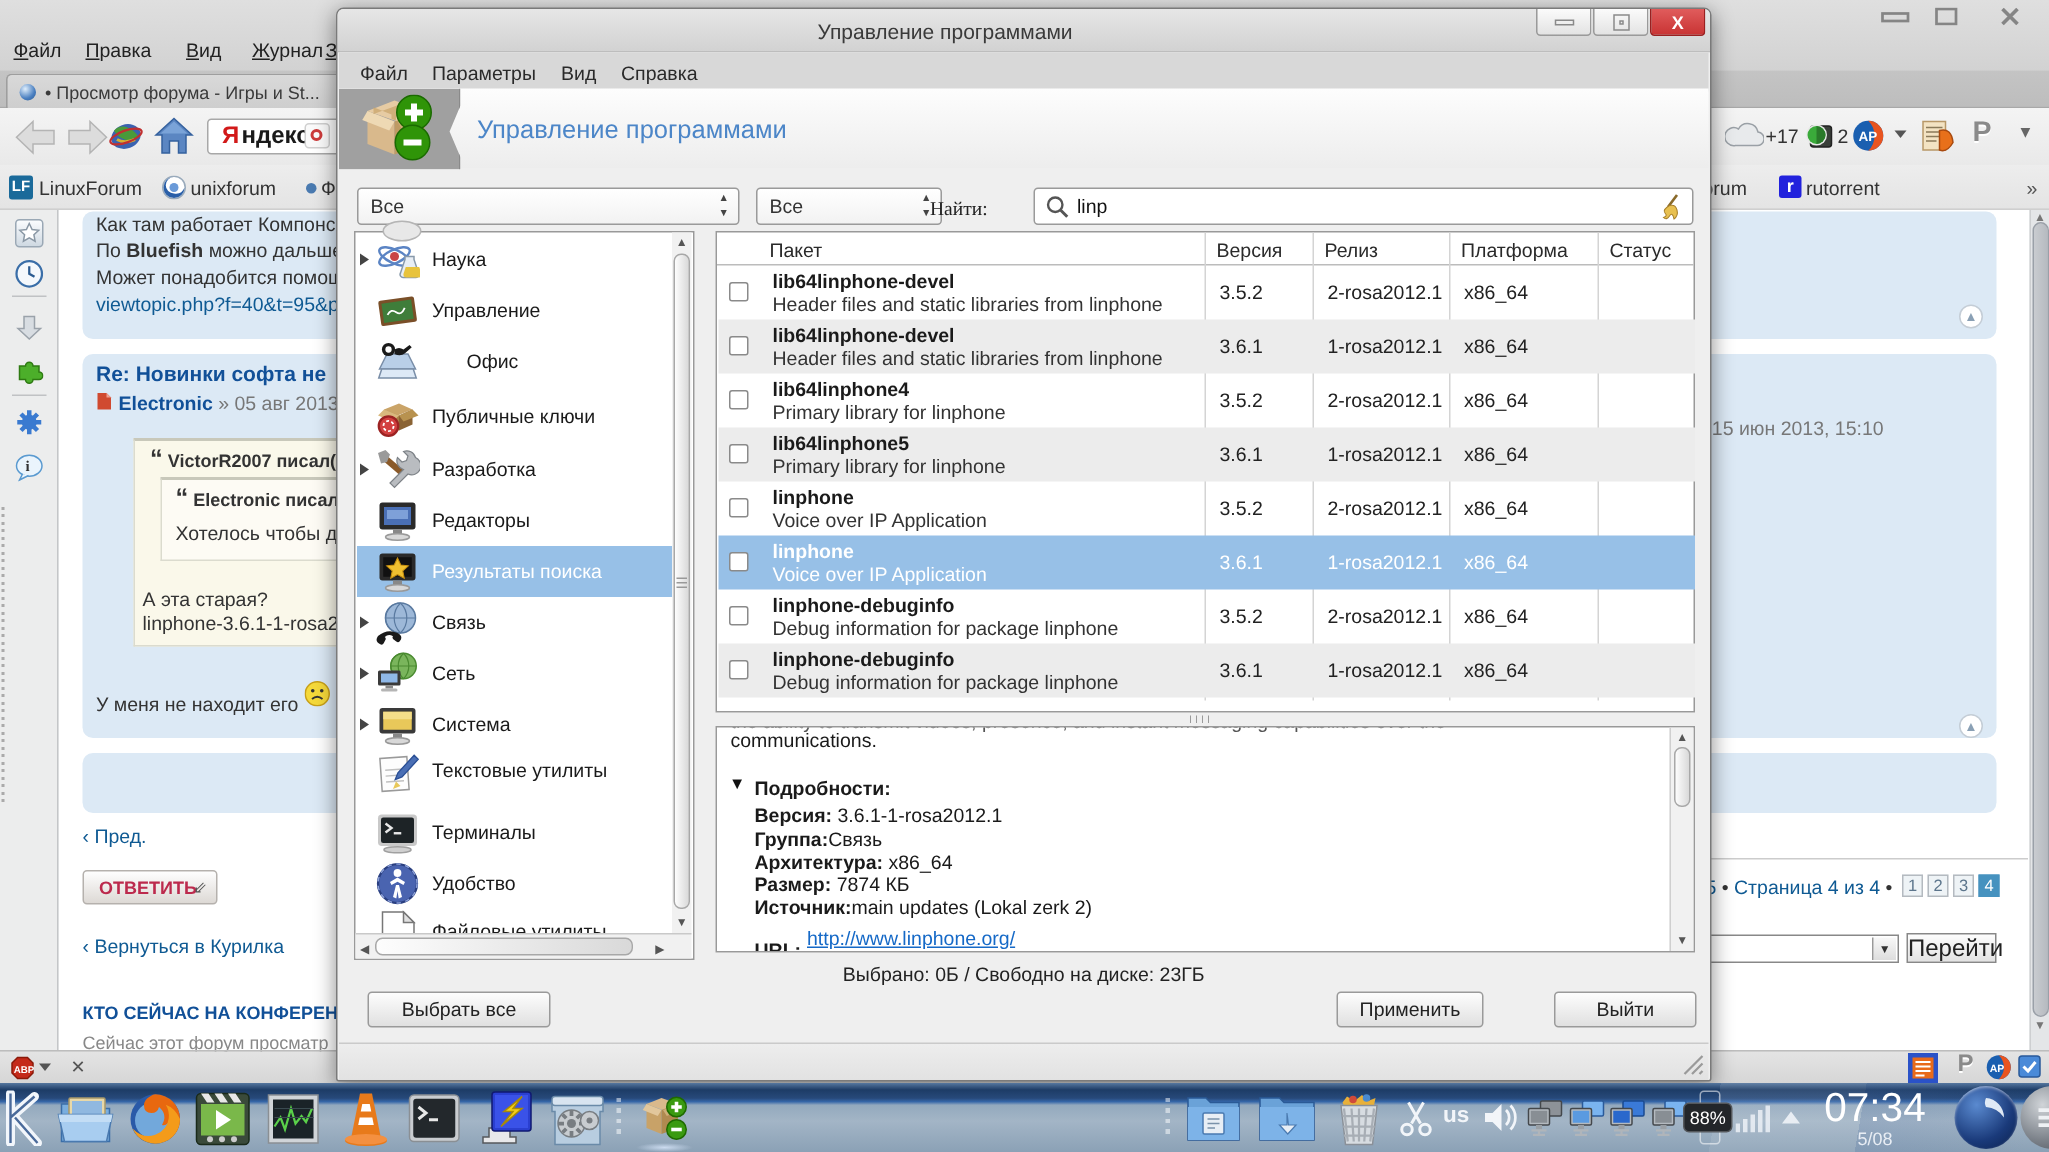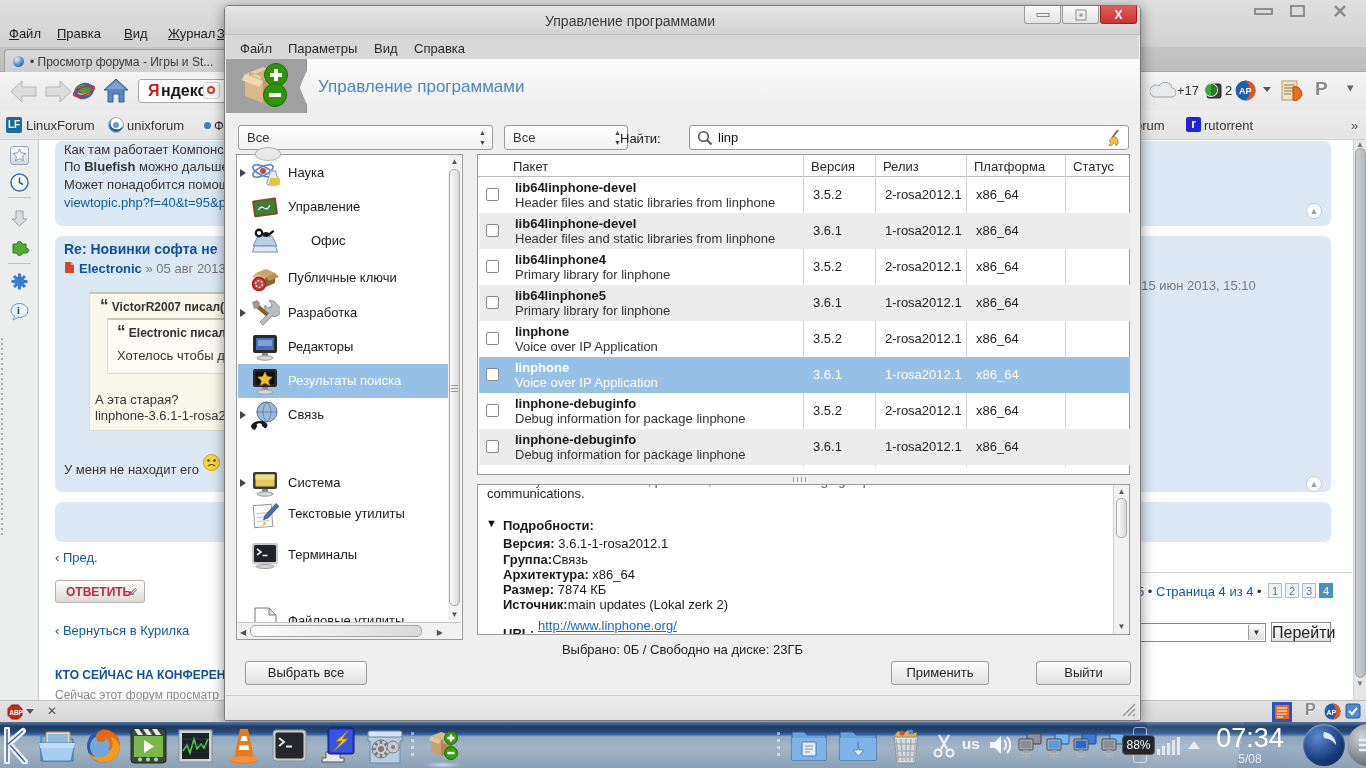--- a/index.html
+++ b/index.html
@@ -336,21 +336,21 @@
   </div>
 
   <div class="combo" style="left:13px; top:119px; width:255px;">
       <span class="v">Все</span>
       <span class="sp">▲<br>▼</span>
     </div>
   <div class="combo" style="left:279px; top:119px; width:124px;">
       <span class="v">Все</span>
       <span class="sp">▲<br>▼</span>
     </div>
-  <div id="findlbl" style="left:395px; top:125px;">Найти:</div>
+  <div id="findlbl" style="left:395px; top:125px;font-family:Liberation Serif, serif;">Найти:</div>
   <div id="searchbox" style="left:464px; top:119px; width:440px; height:25px;">
     <svg style="position:absolute;left:7px;top:4px" width="16" height="16" viewBox="0 0 16 16">
         <circle cx="6.5" cy="6.5" r="4.8" fill="none" stroke="#555" stroke-width="1.6"></circle>
         <path d="M10 10 L14.5 14.5" stroke="#555" stroke-width="2"></path>
       </svg>
     <span style="position:absolute;left:28px;top:4px;font-size:13px;color:#111;">linp</span>
     <svg style="position:absolute;right:6px;top:3px" width="17" height="19" viewBox="0 0 17 19">
         <path d="M13 1 L7 9" stroke="#8a6a2a" stroke-width="1.8"></path>
         <path d="M8 8 q4 -1 5 3 q1 4 -2 6 q-1 -5 -3 -2 q-2 3 -4 1 q3 -1 1 -3 q-2 -2 3 -5" fill="#e8c050" stroke="#a8802a" stroke-width="0.7"></path>
       </svg>
@@ -432,20 +432,32 @@
       </div>
     <div class="cat" style="top:243px">
         <span class="tri"></span>
         <span class="cicon"><svg width="30" height="30" viewBox="0 0 30 30">
             <circle cx="17" cy="12" r="10" fill="#9db8d8" stroke="#5a7aa0"></circle>
             <path d="M17 2 a10 10 0 0 0 0 20 M7 12 h20 M17 2 a14 14 0 0 0 0 20 M17 2 a14 14 0 0 1 0 20" stroke="#5a7aa0" fill="none" stroke-width="0.8"></path>
             <path d="M2 24 q-2.5 3.5 1.5 5.5 q1.5 0.8 2.3 -0.7 l1.2 -2.3 q0.5 -1 -0.5 -1.8 q2.5 -2.5 5.5 -0.5 q-0.8 1 0.2 1.9 l2 1.6 q1.3 1 2.3 -0.2 q2.8 -3.4 -1.8 -5.6 q-6.5 -3 -12.7 2.1 z" fill="#1a1a1a"></path>
           </svg></span>
         <span class="label">Связь</span>
       </div>
+    <div class="cat" style="top:277px">
+        <span class="tri"></span>
+        <span class="cicon"><svg width="30" height="30" viewBox="0 0 30 30">
+            <circle cx="19" cy="10" r="8.5" fill="#7ab55c" stroke="#4a8a30"></circle>
+            <path d="M19 1.5 a8.5 8.5 0 0 0 0 17 M10.5 10 h17 M19 1.5 a12 12 0 0 0 0 17 M19 1.5 a12 12 0 0 1 0 17" stroke="#4a8a30" fill="none" stroke-width="0.8"></path>
+            <rect x="2" y="13" width="15" height="10" rx="1" fill="#3a3a3a"></rect>
+            <rect x="4" y="15" width="11" height="6" fill="#8fb8e8"></rect>
+            <rect x="7" y="23" width="5" height="2" fill="#888"></rect>
+            <rect x="4" y="25" width="11" height="2" rx="1" fill="#b5b5b5"></rect>
+          </svg></span>
+        <span class="label">Сеть</span>
+      </div>
     <div class="cat" style="top:311px">
         <span class="tri"></span>
         <span class="cicon"><svg width="30" height="30" viewBox="0 0 30 30">
             <rect x="3" y="4" width="24" height="17" rx="2" fill="#3a3a3a"></rect>
             <rect x="5.5" y="6.5" width="19" height="12" fill="#e8c85a"></rect>
             <path d="M5.5 6.5 h19 v5 h-19 z" fill="#f4de8a"></path>
             <rect x="12" y="21" width="6" height="3" fill="#888"></rect>
             <ellipse cx="15" cy="26" rx="8" ry="2.2" fill="#d8d8d8" stroke="#999"></ellipse>
           </svg></span>
         <span class="label">Система</span>
@@ -461,20 +473,29 @@
       </div>
     <div class="cat" style="top:383px">
         <span class="cicon"><svg width="30" height="30" viewBox="0 0 30 30">
             <rect x="2" y="3" width="26" height="21" rx="2.5" fill="#c9c9c9"></rect>
             <rect x="4" y="5" width="22" height="17" rx="1.5" fill="#1d2326"></rect>
             <path d="M7 9 l4 3 l-4 3" stroke="#e8e8e8" stroke-width="1.6" fill="none"></path>
             <path d="M12.5 15.5 h5" stroke="#e8e8e8" stroke-width="1.6"></path>
             <ellipse cx="15" cy="26.5" rx="9" ry="2" fill="#d0d0d0" stroke="#a0a0a0"></ellipse>
           </svg></span>
         <span class="label">Терминалы</span>
+      </div>
+    <div class="cat" style="top:417px">
+        <span class="cicon"><svg width="30" height="30" viewBox="0 0 30 30">
+            <circle cx="15" cy="15" r="13" fill="#4a64b0" stroke="#2a3f80" stroke-width="1.5"></circle>
+            <circle cx="15" cy="15" r="13" fill="none" stroke="#8a9fd8" stroke-width="1" stroke-dasharray="3 3"></circle>
+            <circle cx="15" cy="8" r="2.6" fill="#fff"></circle>
+            <path d="M15 11 l-5 3 l1 2 l4 -2.2 l4 2.2 l1 -2 z M14 16 l-2 8 l2.2 1 l0.8 -5 l0.8 5 l2.2 -1 l-2 -8 z" fill="#fff"></path>
+          </svg></span>
+        <span class="label">Удобство</span>
       </div>
     <div class="cat" style="top:449px;height:18px;overflow:hidden;">
         <span class="cicon"><svg width="30" height="30" viewBox="0 0 30 30">
             <path d="M5 2 h14 l7 7 v19 h-21 z" fill="#fff" stroke="#777"></path>
             <path d="M19 2 l7 7 h-7 z" fill="#e0e0e0" stroke="#777"></path>
           </svg></span>
         <span class="label">Файловые утилиты</span>
       </div>
     <div class="vsb" style="left:211px; top:0; width:13px; height:467px;">
       <div class="sbarrow" style="top:2px;">▲</div>

